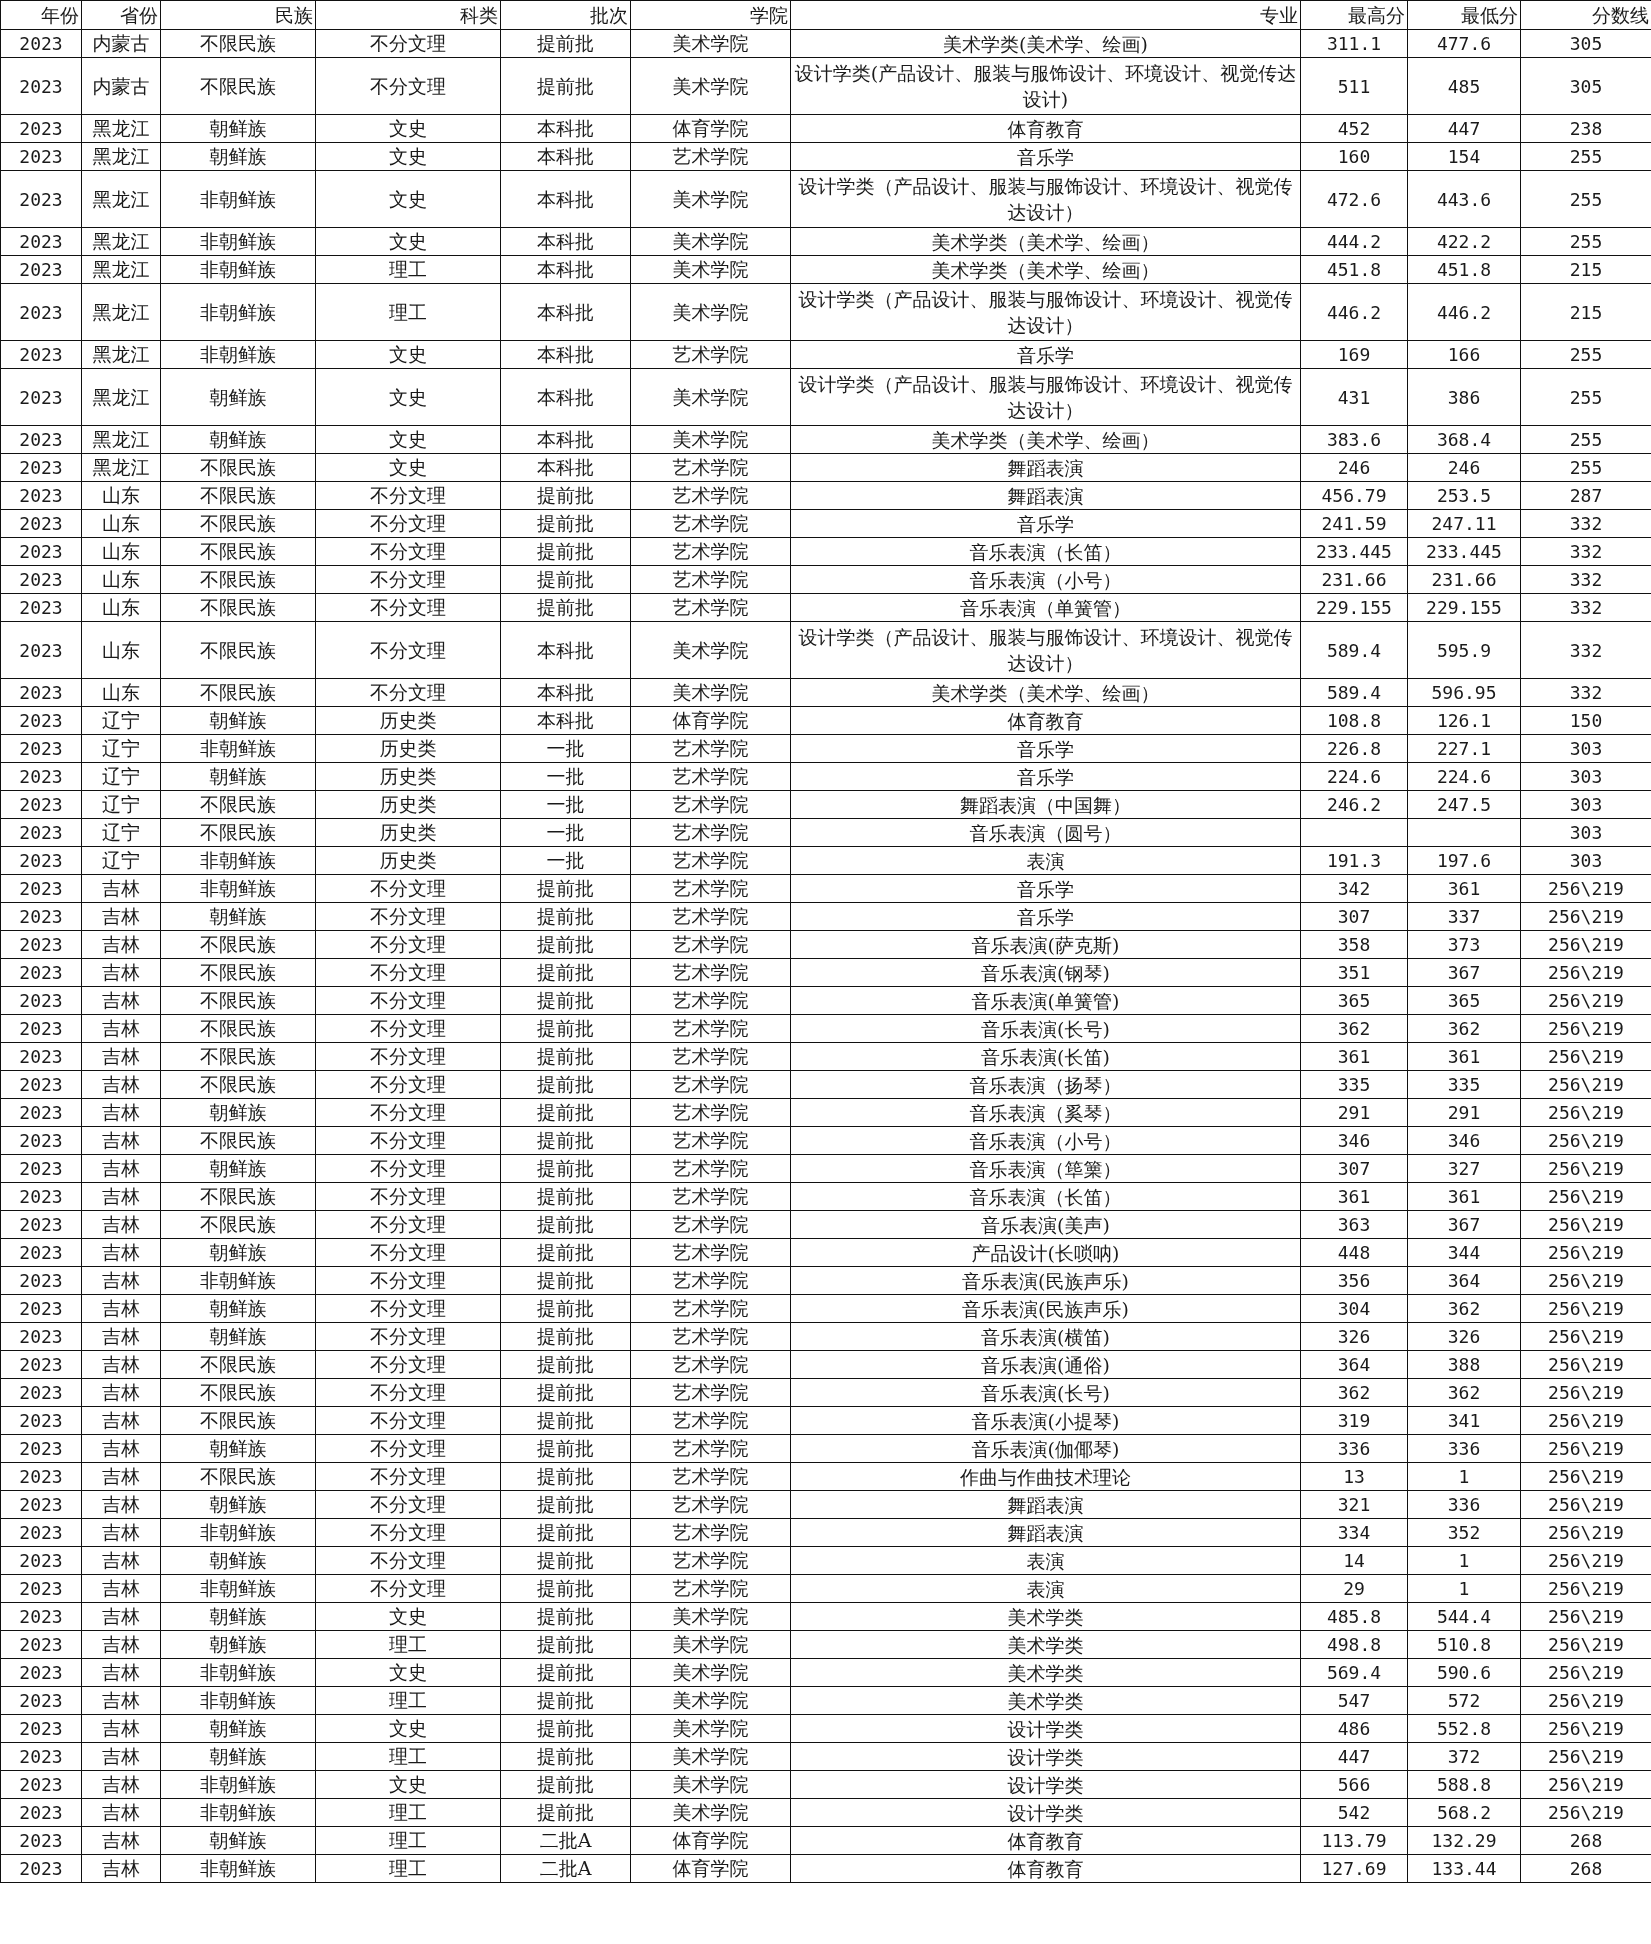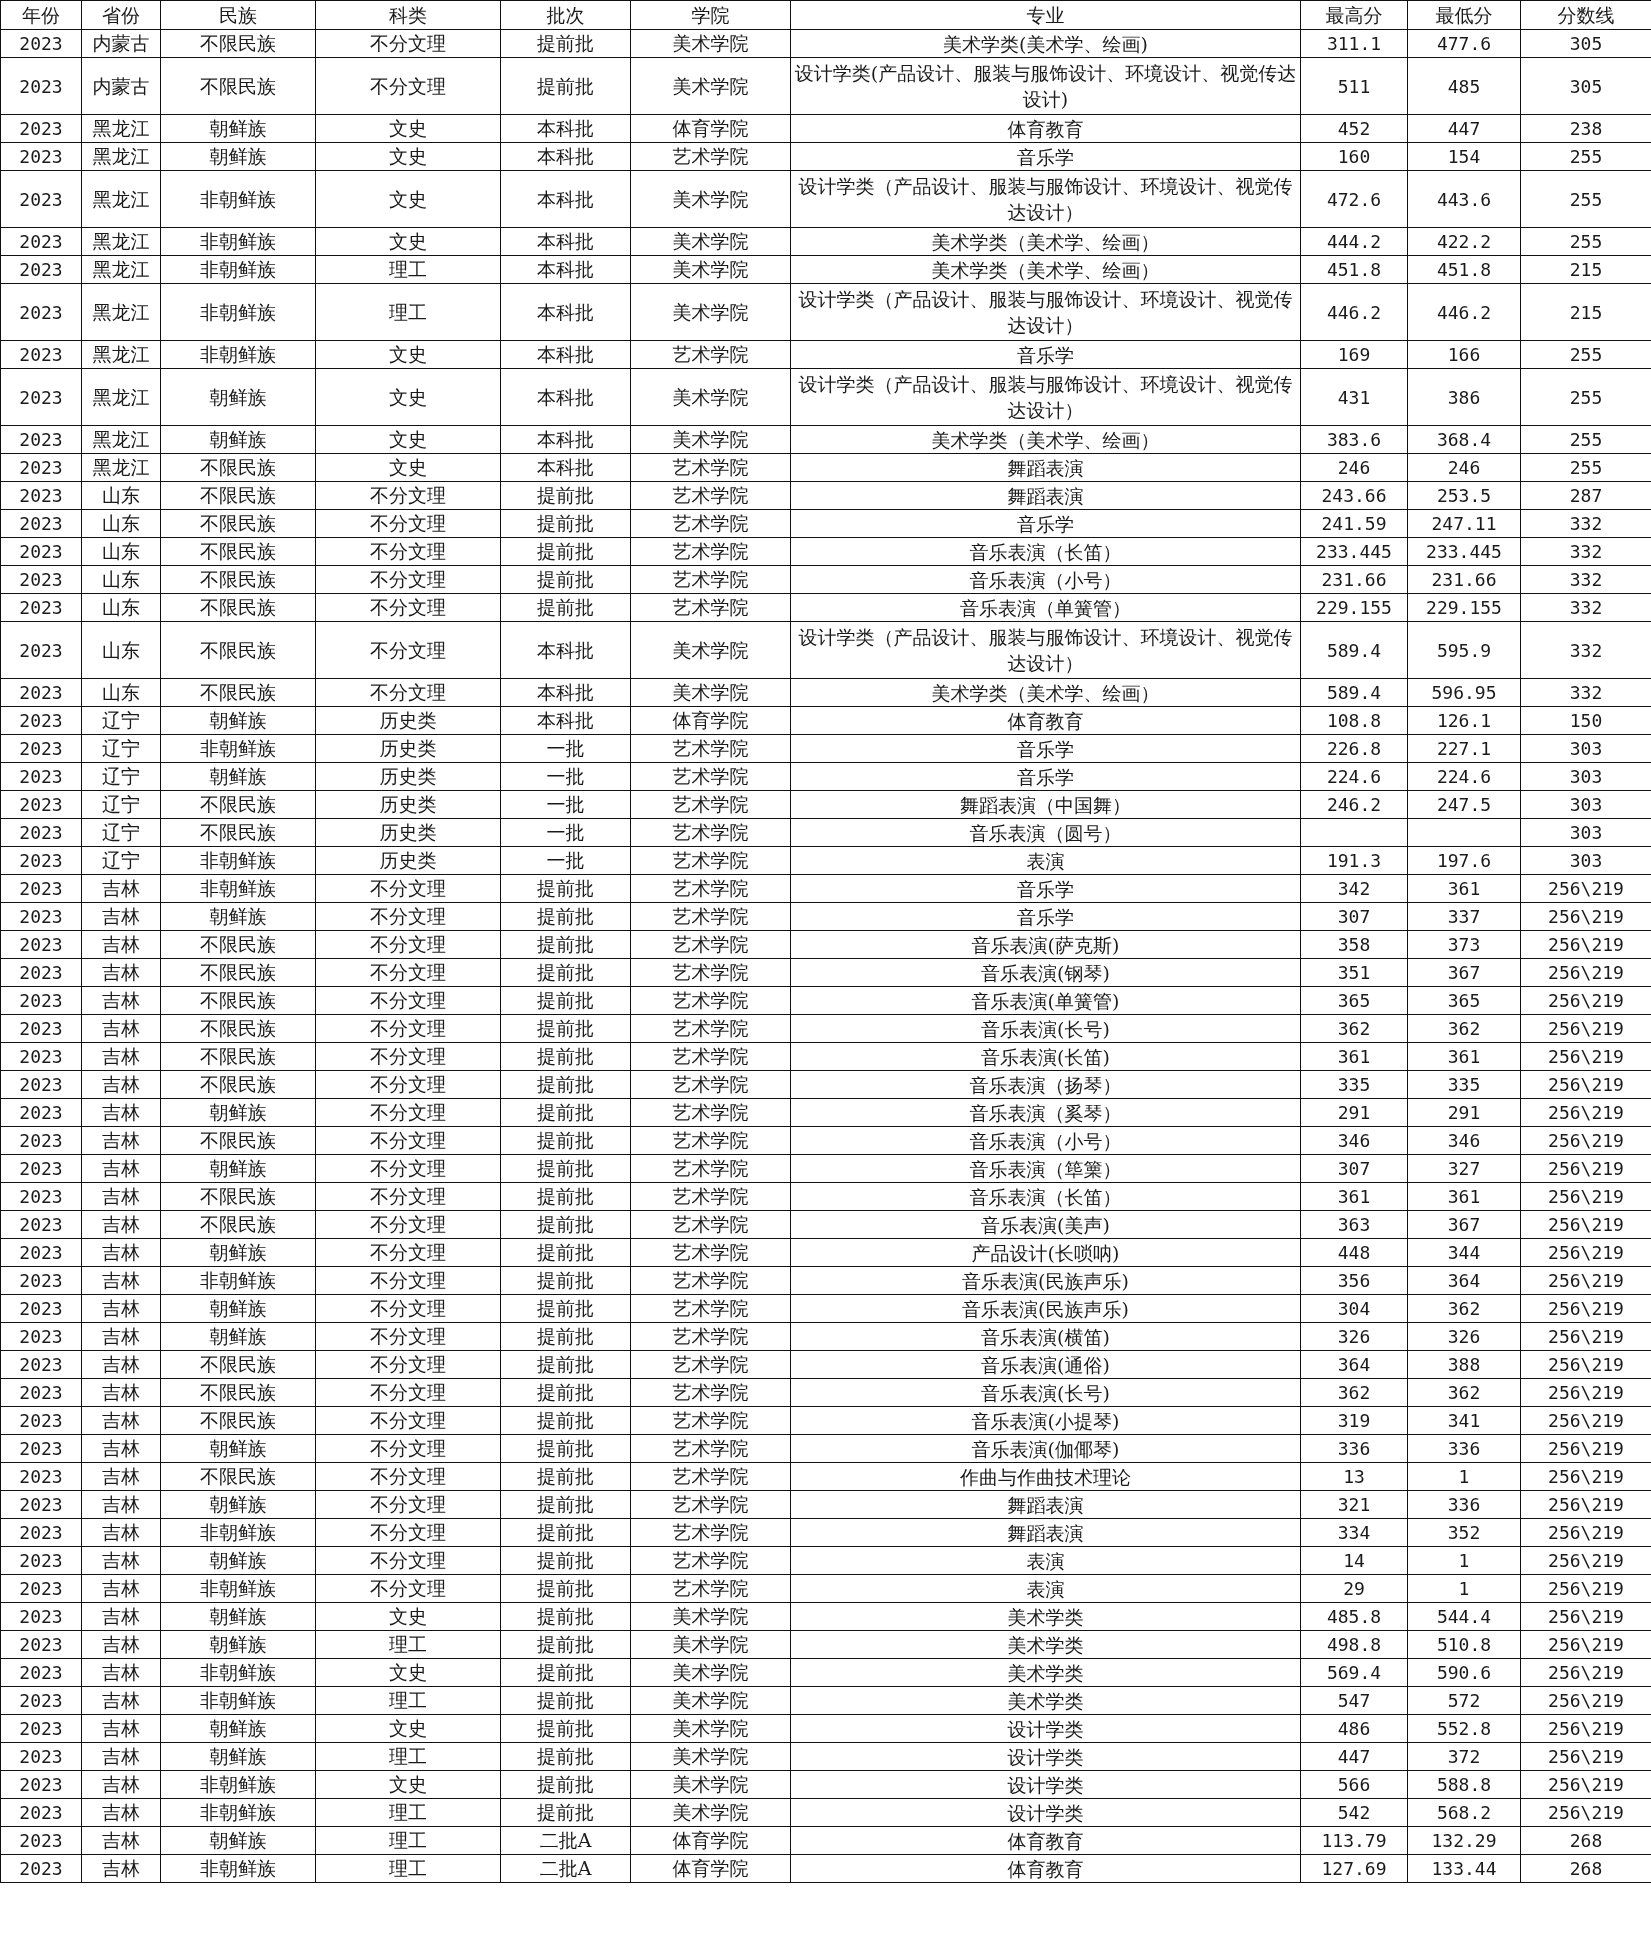--- a/index.html
+++ b/index.html
@@ -26,21 +26,21 @@
     border: 1.5px solid #111;
     text-align: center;
     vertical-align: middle;
     padding: 0 2px;
     height: 27px;
     line-height: 27px;
     font-weight: normal;
     white-space: nowrap;
     overflow: hidden;
   }
-  th { height: 28px; }
+  th { height: 28px; text-align: right; }
   td.major { white-space: normal; line-height: 26px; }
   tr.tall td { height: 56px; }
   td.num { font-family: "DejaVu Sans Mono", "Liberation Mono", monospace; font-size: 18px; }
 </style>
 </head>
 <body>
 
 <table>
   <colgroup>
     <col class="c-year">
@@ -214,21 +214,21 @@
         <td class="num">255</td>
       </tr>
       <tr>
         <td class="num">2023</td>
         <td>山东</td>
         <td>不限民族</td>
         <td>不分文理</td>
         <td>提前批</td>
         <td>艺术学院</td>
         <td class="major">舞蹈表演</td>
-        <td class="num">243.66</td>
+        <td class="num">456.79</td>
         <td class="num">253.5</td>
         <td class="num">287</td>
       </tr>
       <tr>
         <td class="num">2023</td>
         <td>山东</td>
         <td>不限民族</td>
         <td>不分文理</td>
         <td>提前批</td>
         <td>艺术学院</td>

